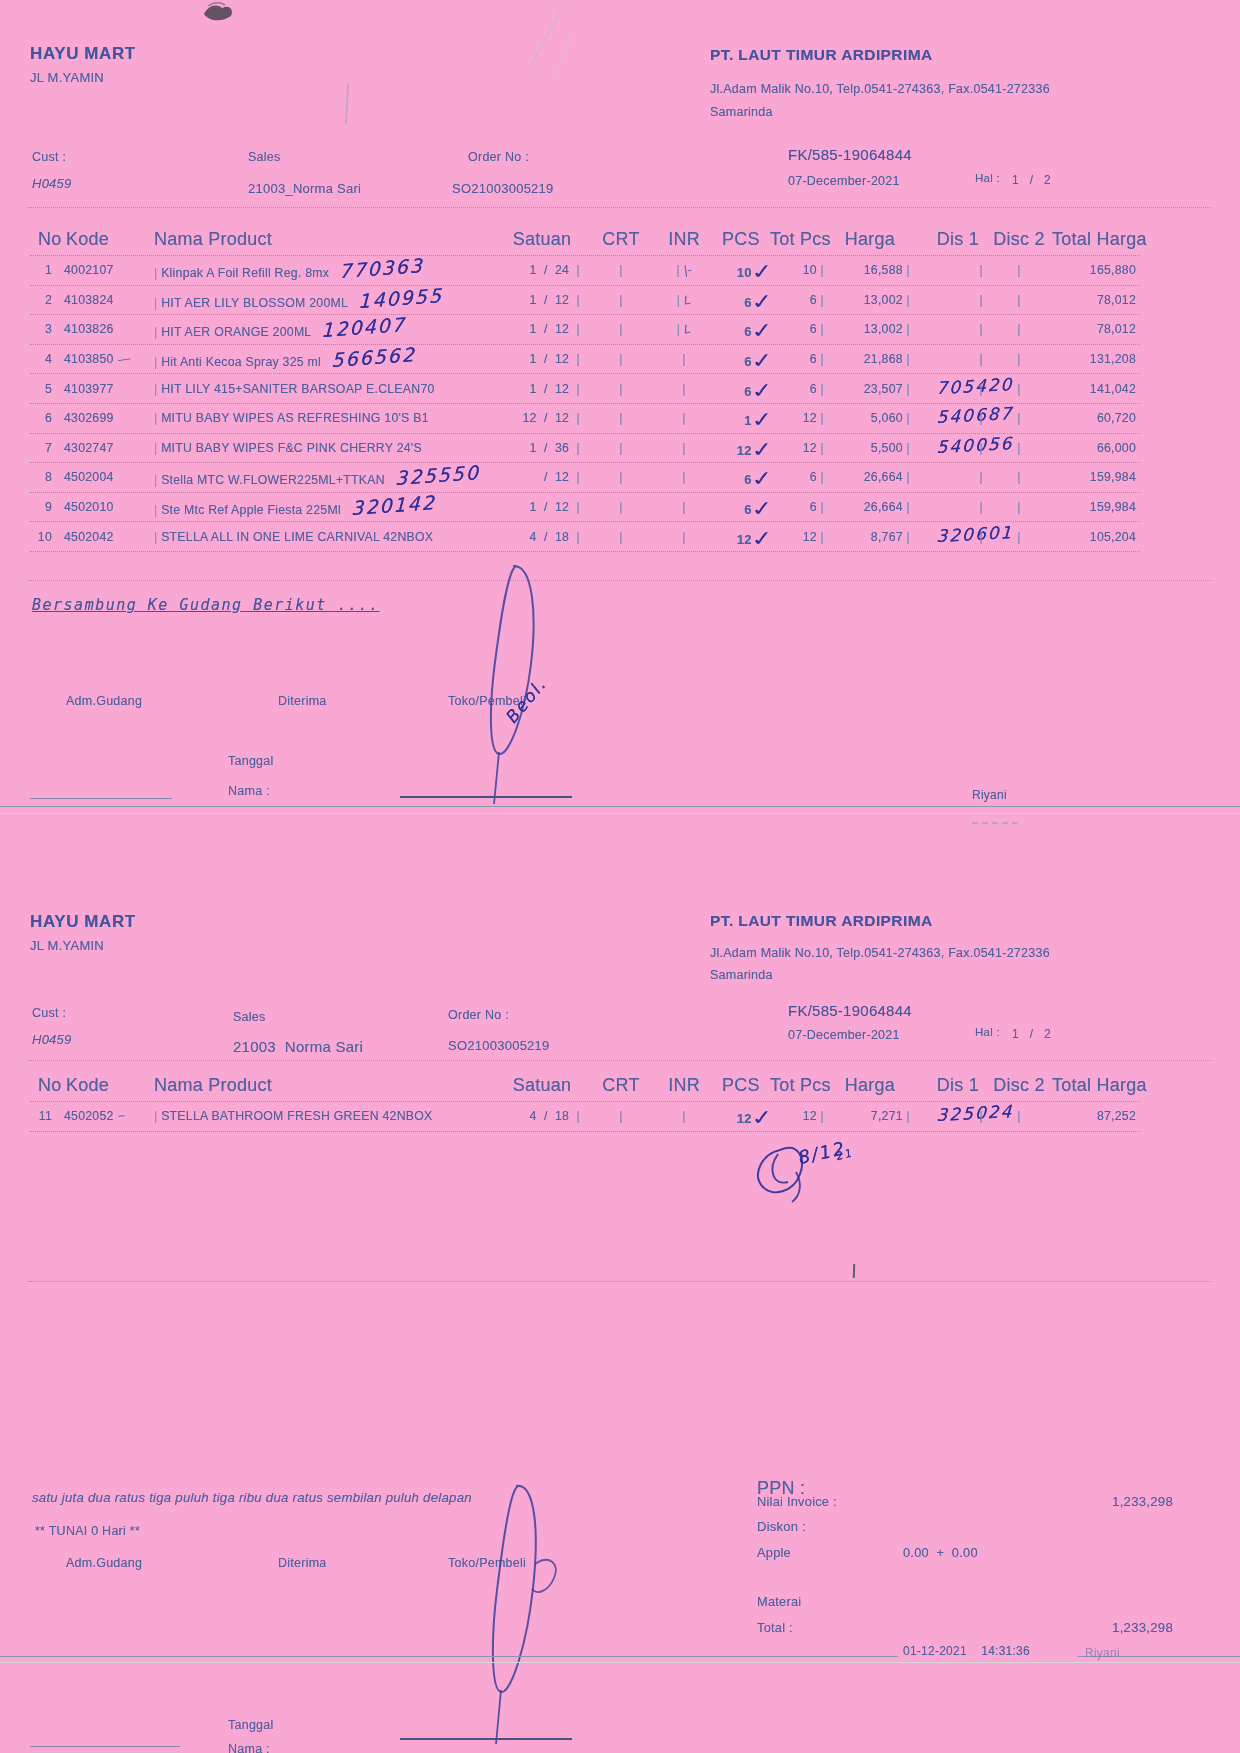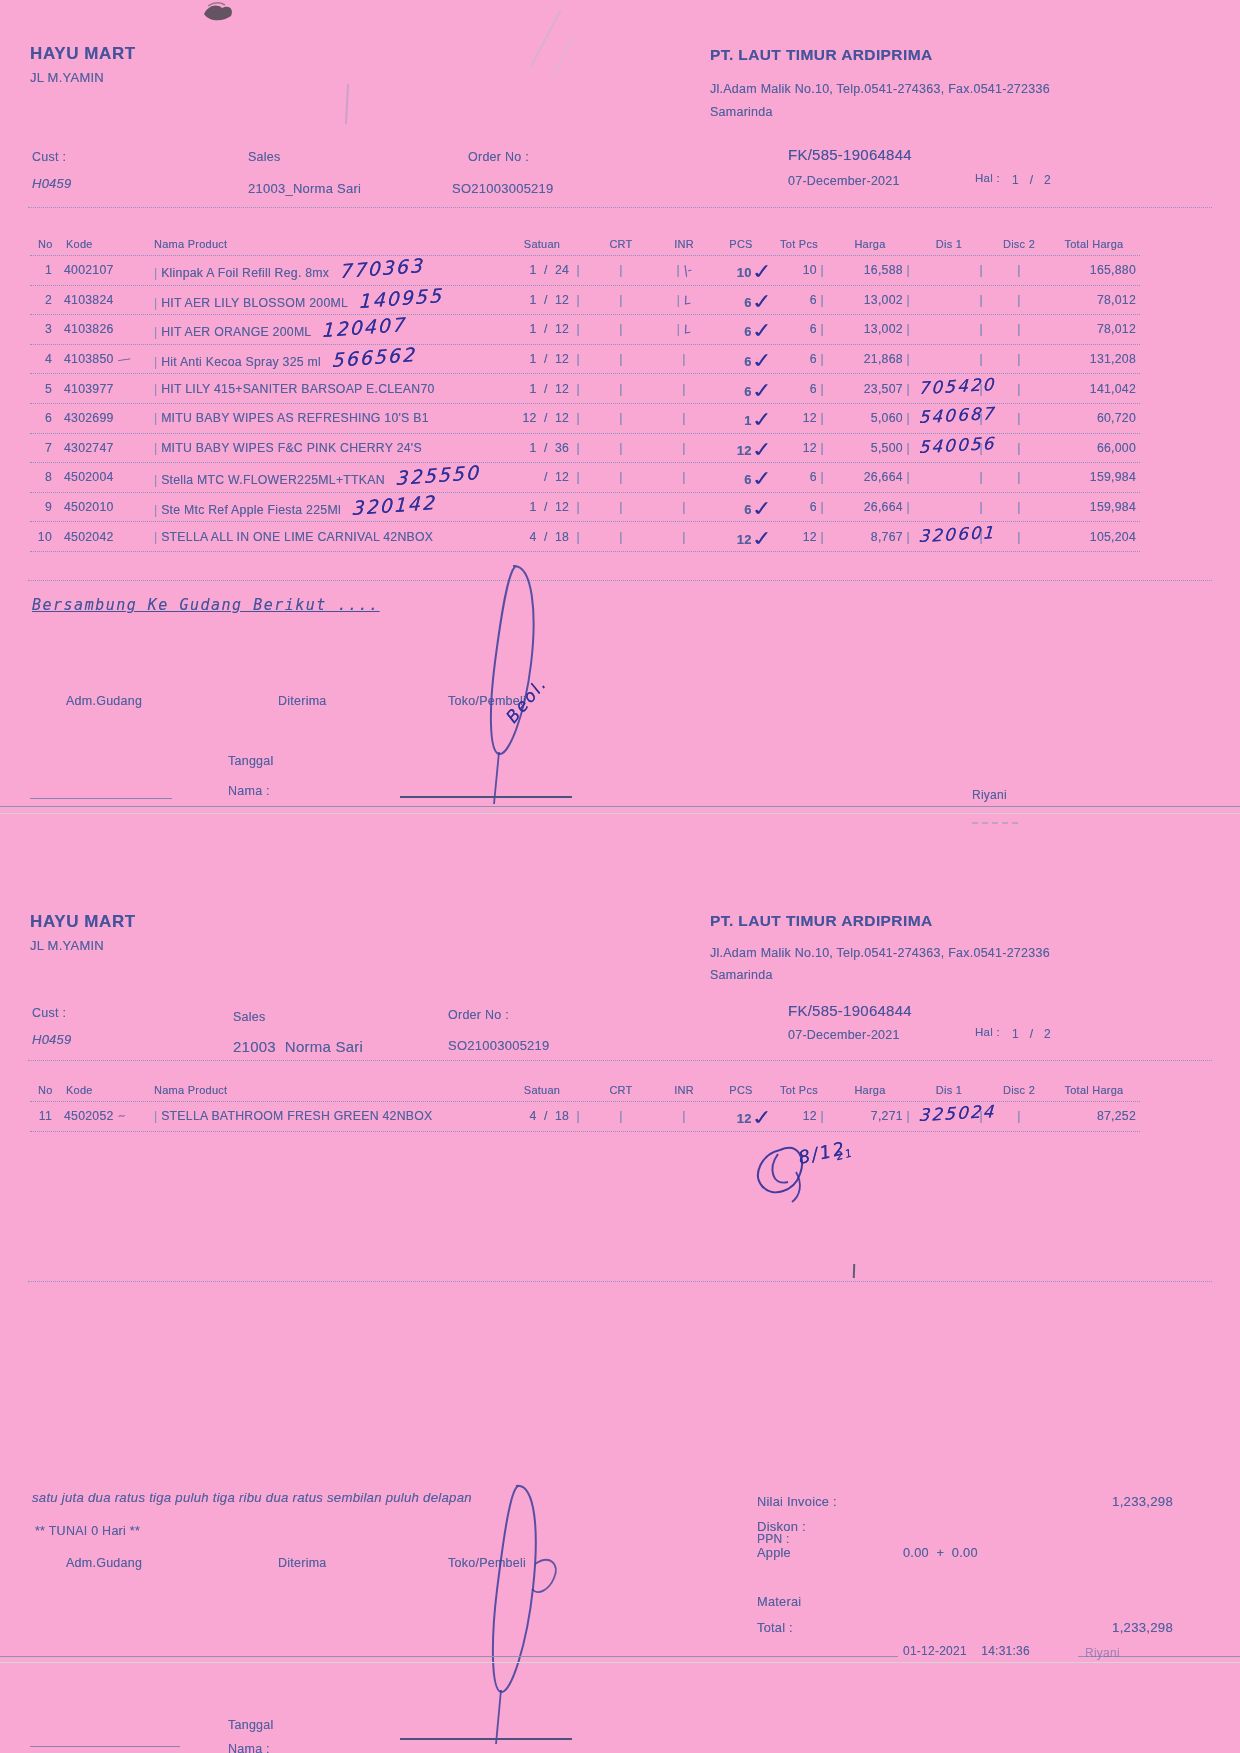--- a/index.html
+++ b/index.html
@@ -18,33 +18,33 @@
   .print{color:var(--print);text-shadow:0 0 .5px rgba(90,102,160,.55);letter-spacing:.25px;}
   .strong{color:var(--print2);font-weight:bold;}
   .it{font-style:italic;}
   .pre{white-space:pre;}
   .dotline{position:absolute;left:28px;width:1184px;height:0;border-top:1px dotted var(--dots);opacity:.9;}
   .solidline{position:absolute;height:0;}
 
   
   .ttable{position:absolute;left:30px;width:1110px;font-size:12.3px;}
   .thead{display:grid;grid-template-columns:var(--cols);align-items:end;height:28px;
-         padding-bottom:5px;border-bottom:1px dotted var(--dots);font-size:11px;}
+         padding-bottom:5px;border-bottom:1px dotted var(--dots);font-size:18px;}
   .trow{display:grid;grid-template-columns:var(--cols);align-items:center;height:29.6px;
         border-bottom:1px dotted var(--dots);}
   .cell{white-space:nowrap;}
   .c-no{text-align:right;padding-right:6px;}
   .c-kode{padding-left:6px;}
   .c-nama{padding-left:8px;}
   .c-satuan{text-align:right;padding-right:6px;white-space:pre;}
   .c-crt,.c-inr,.c-disc2{text-align:center;}
   .c-pcs{text-align:right;}
   .c-tot{text-align:right;padding-right:4px;}
   .c-harga{text-align:right;padding-right:2px;}
-  .c-dis1{position:relative;padding-left:6px;}
+  .c-dis1{position:relative;padding-left:6px;margin-left:18px;}
   .c-total{text-align:right;padding-right:4px;}
   .thead .c-no{text-align:left;padding-left:8px;}
   .thead .c-kode{padding-left:8px;}
   .thead .c-nama{padding-left:8px;}
   .thead .c-satuan,.thead .c-crt,.thead .c-inr,.thead .c-pcs,.thead .c-tot,
   .thead .c-harga,.thead .c-dis1,.thead .c-disc2{text-align:center;padding:0;}
   .thead .c-total{text-align:center;}
   .trow .c-nama::before{content:"|  ";color:var(--pipe);}
   .trow .c-satuan::after{content:"  |";color:var(--pipe);}
   .trow .c-crt::before{content:"|";color:var(--pipe);}
@@ -354,21 +354,21 @@
     <div class="dotline" style="top:1281px;"></div>
 
     <div class="abs print it" style="left:32px;top:1490px;font-size:13.2px;">satu juta dua ratus tiga puluh tiga ribu dua ratus sembilan puluh delapan</div>
     <div class="abs print" style="left:35px;top:1524px;font-size:12.5px;">** TUNAI 0 Hari **</div>
 
     <div class="abs print" style="left:757px;top:1494px;font-size:12.8px;">Nilai Invoice :</div>
     <div class="abs print" style="left:1040px;top:1494px;width:133px;text-align:right;font-size:13.2px;">1,233,298</div>
     <div class="abs print" style="left:757px;top:1519px;font-size:13px;">Diskon :</div>
     <div class="abs print" style="left:757px;top:1545px;font-size:12.8px;">Apple</div>
     <div class="abs print pre" style="left:903px;top:1545px;font-size:12.8px;">0.00  +  0.00</div>
-    <div class="abs print" style="left:757px;top:1532px;font-size:12px;">PPN :</div>
+    <div class="abs print" style="left:757px;top:1478px;font-size:18px;">PPN :</div>
     <div class="abs print" style="left:757px;top:1594px;font-size:12.8px;">Materai</div>
     <div class="abs print" style="left:757px;top:1620px;font-size:12.8px;">Total :</div>
     <div class="abs print" style="left:1040px;top:1620px;width:133px;text-align:right;font-size:13.2px;">1,233,298</div>
 
     <div class="abs print" style="left:66px;top:1556px;font-size:12.5px;">Adm.Gudang</div>
     <div class="abs print" style="left:278px;top:1556px;font-size:12.5px;">Diterima</div>
     <div class="abs print" style="left:448px;top:1556px;font-size:12.5px;">Toko/Pembeli</div>
 
     <svg class="abs" style="left:438px;top:1476px;" width="140" height="272">
       <path d="M78,10 C98,6 101,58 95,112 C89,168 73,218 63,216 C53,214 53,162 59,114 C65,66 72,14 80,10" stroke="#3b3f9b" stroke-width="2" fill="none" opacity="0.85"></path>

